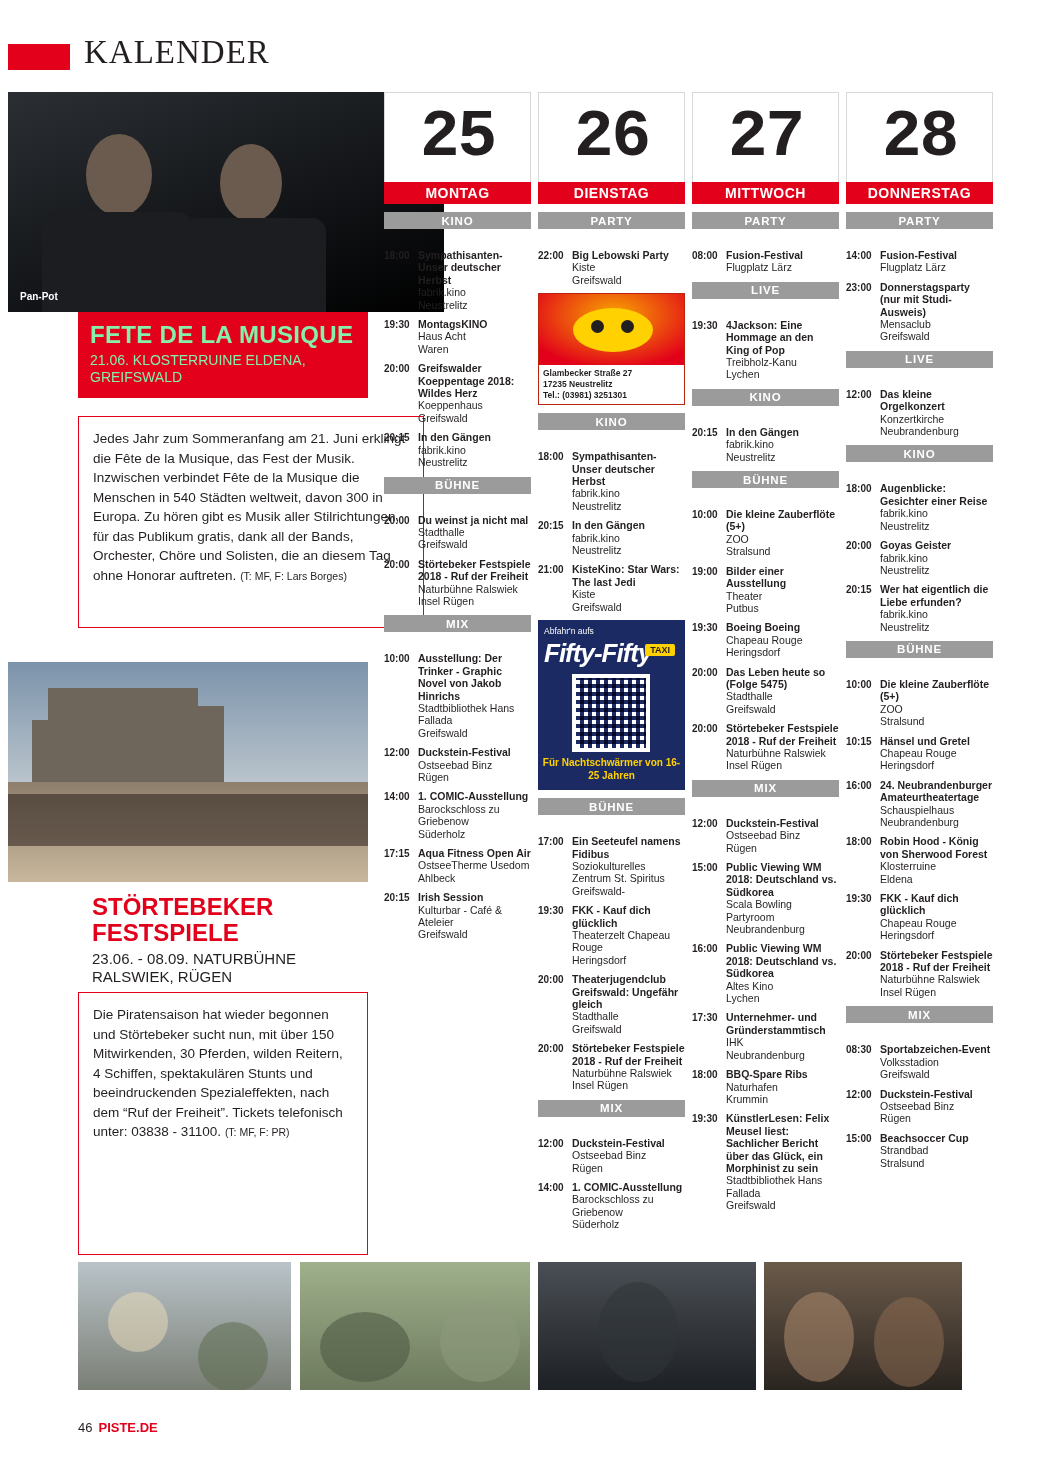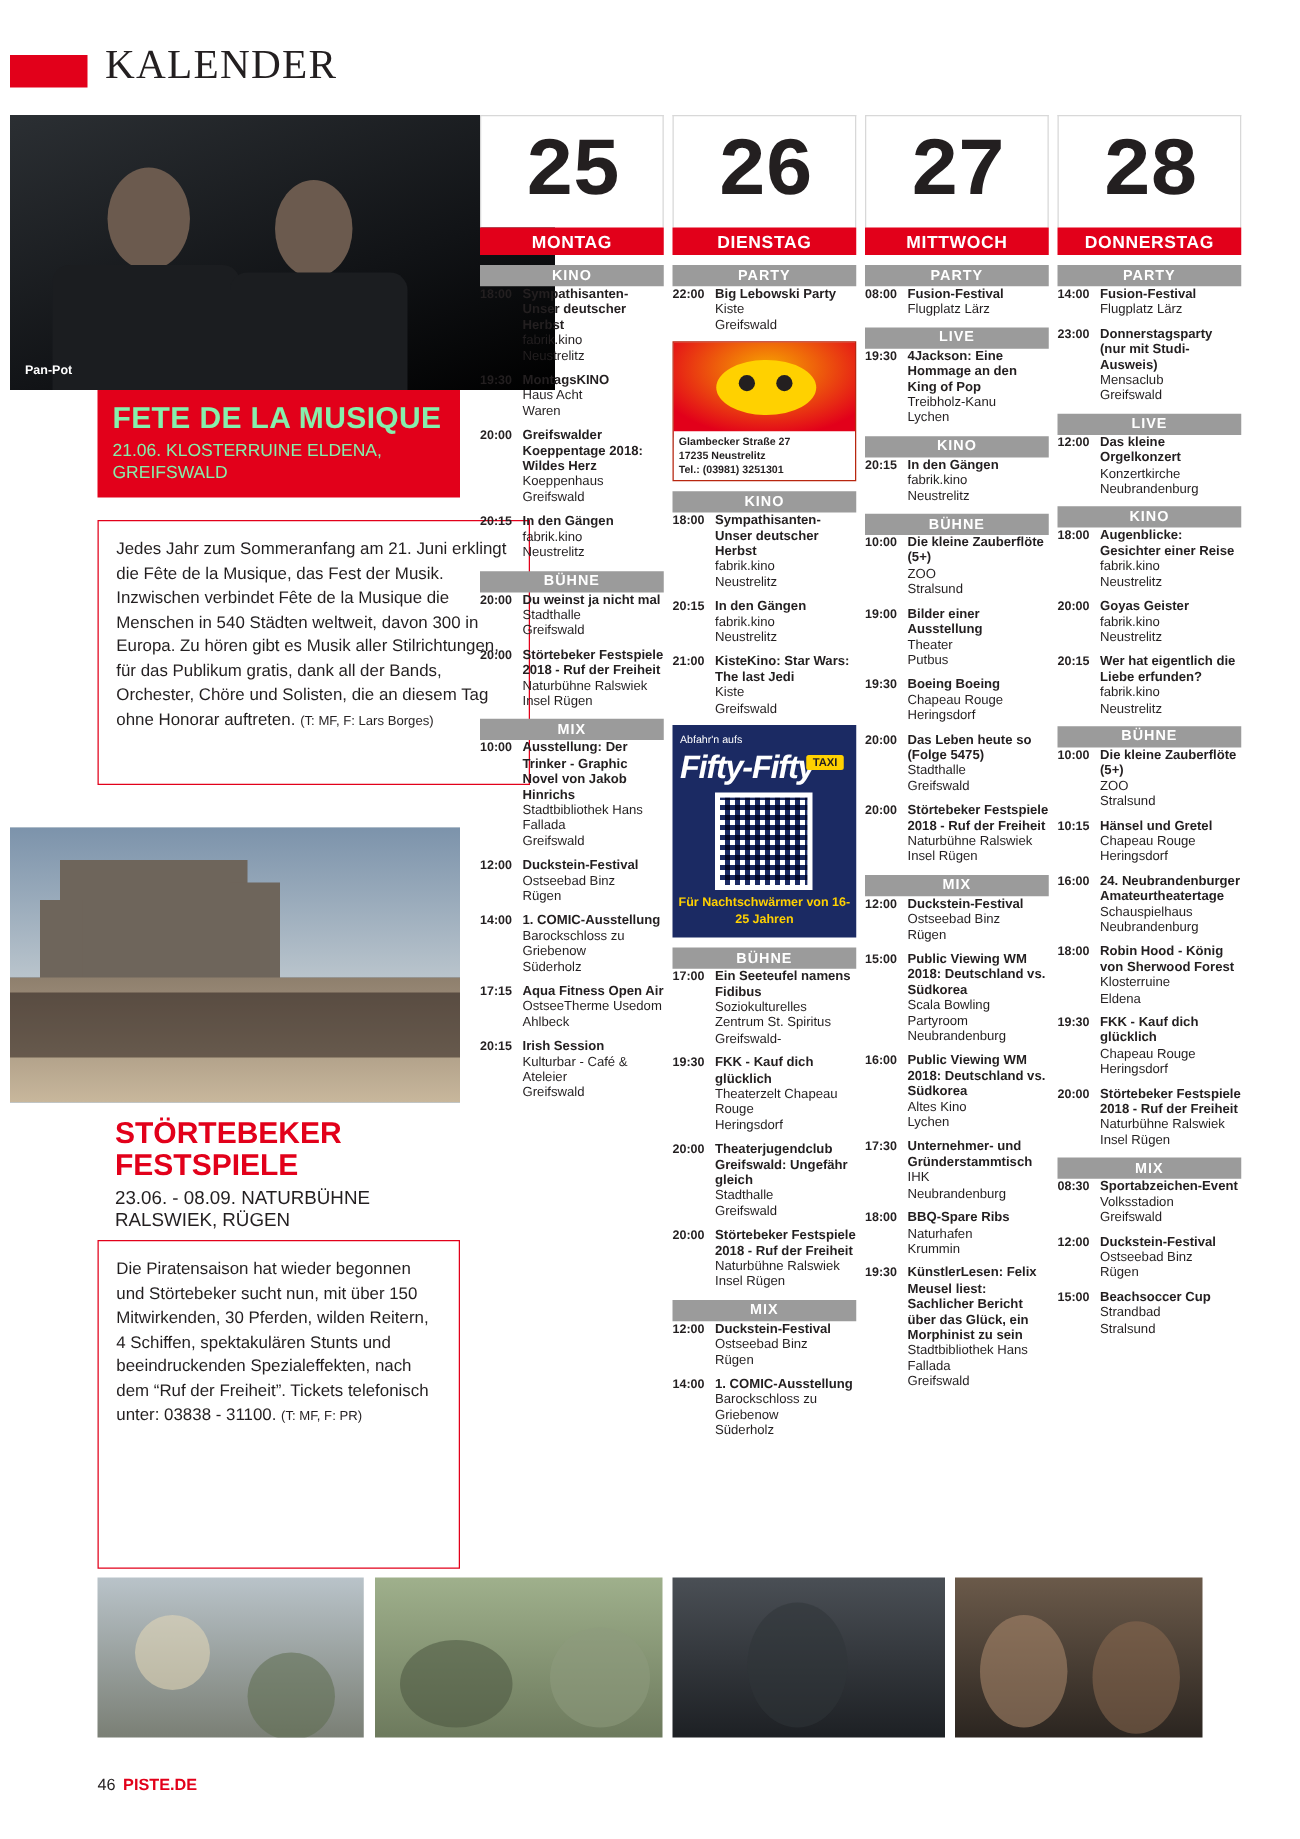--- a/index.html
+++ b/index.html
@@ -47,21 +47,21 @@
   
   .col{position:absolute;top:92px;width:147px;}
   .col1{left:384px;} .col2{left:538px;} .col3{left:692px;} .col4{left:846px;}
   .daybox{width:147px;height:90px;border:1px solid #d8d8d8;border-bottom:none;box-sizing:border-box;
      display:flex;align-items:center;justify-content:center;background:#fff;}
   .daynum{font-family:Liberation Mono, monospace;font-weight:bold;font-size:66px;line-height:66px;color:#231f20;letter-spacing:-2px;}
   .dayname{width:147px;height:22px;background:#e2001a;color:#fff;font-weight:bold;font-size:14px;
      display:flex;align-items:center;justify-content:center;letter-spacing:.5px;}
 
   .cat{width:147px;height:17px;background:#9b9b9b;color:#fff;font-weight:bold;font-size:11.5px;
-     display:flex;align-items:center;justify-content:center;letter-spacing:.8px;margin-top:8px;margin-bottom:0;}
+     display:flex;align-items:center;justify-content:center;letter-spacing:.8px;margin-top:8px;margin-bottom:20px;}
 
   .ev{display:flex;margin-bottom:7px;}
   .ev .t{width:34px;flex:0 0 34px;font-size:10px;font-weight:bold;color:#231f20;padding-top:1px;}
   .ev .b{flex:1;font-size:10.5px;line-height:12.4px;}
   .ev .b b{font-weight:bold;}
   .ev .b span{font-weight:normal;}
 
   .ad{width:147px;box-sizing:border-box;margin:6px 0 4px 0;}
   .ad-pizza{height:112px;background:linear-gradient(#d4311a,#8d1b10);position:relative;overflow:hidden;border:1px solid #b8260f;}
   .pz-sun{position:absolute;left:-20px;top:-16px;width:190px;height:92px;background:radial-gradient(ellipse at 50% 40%,#f7a600,#e2001a 70%);}

